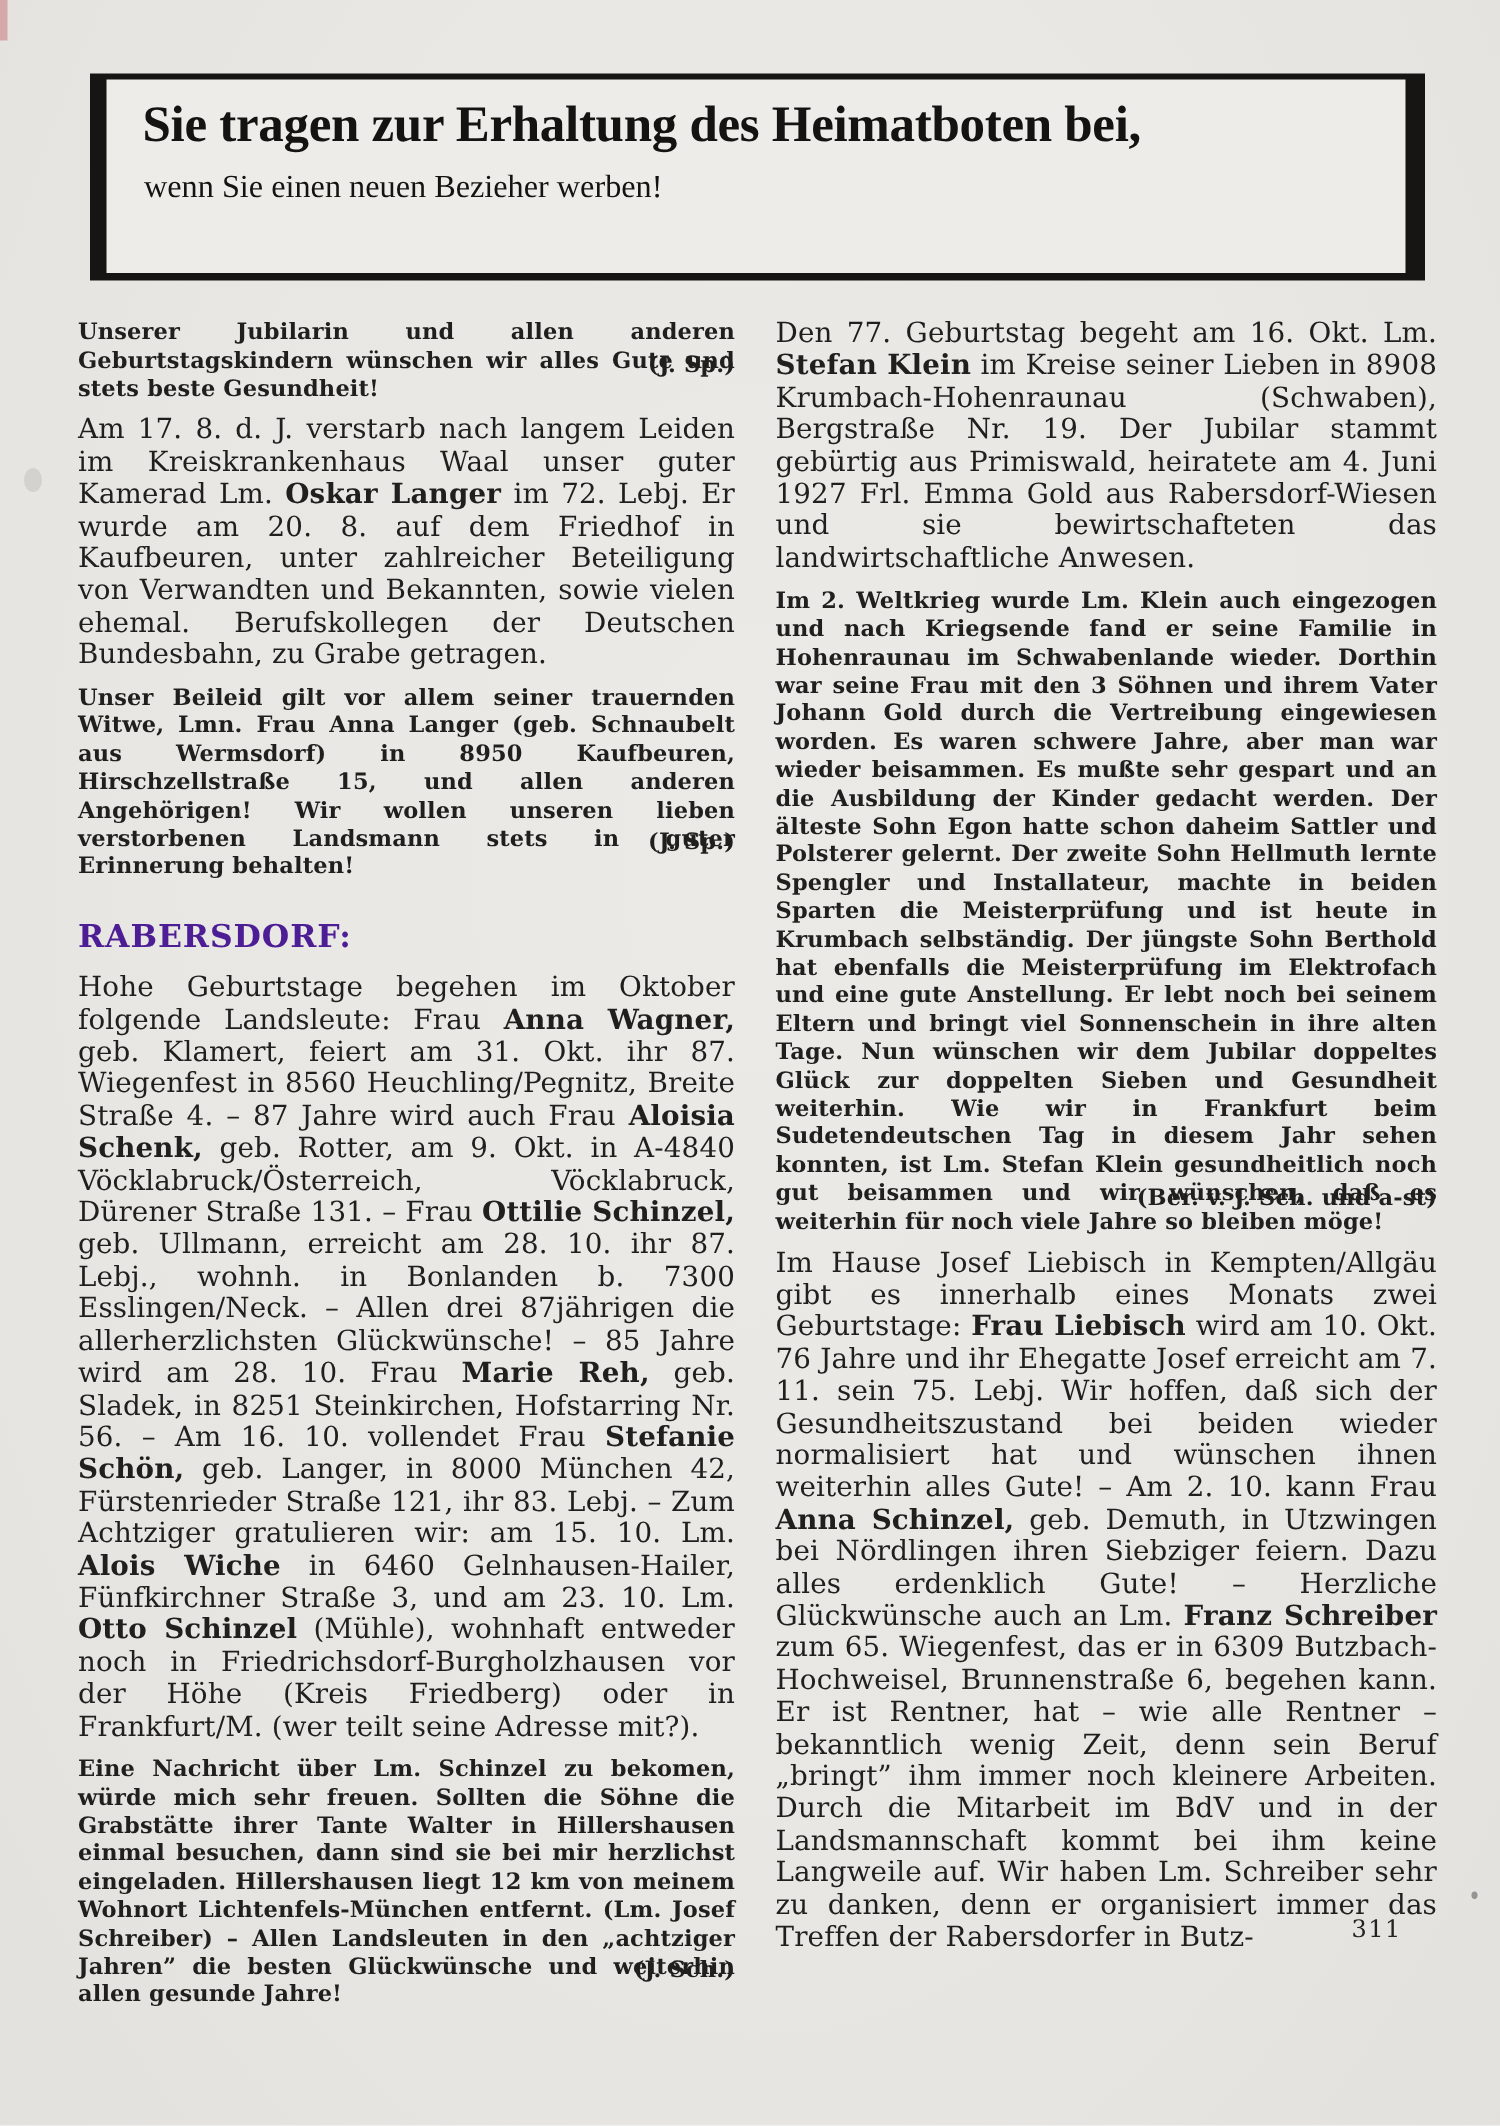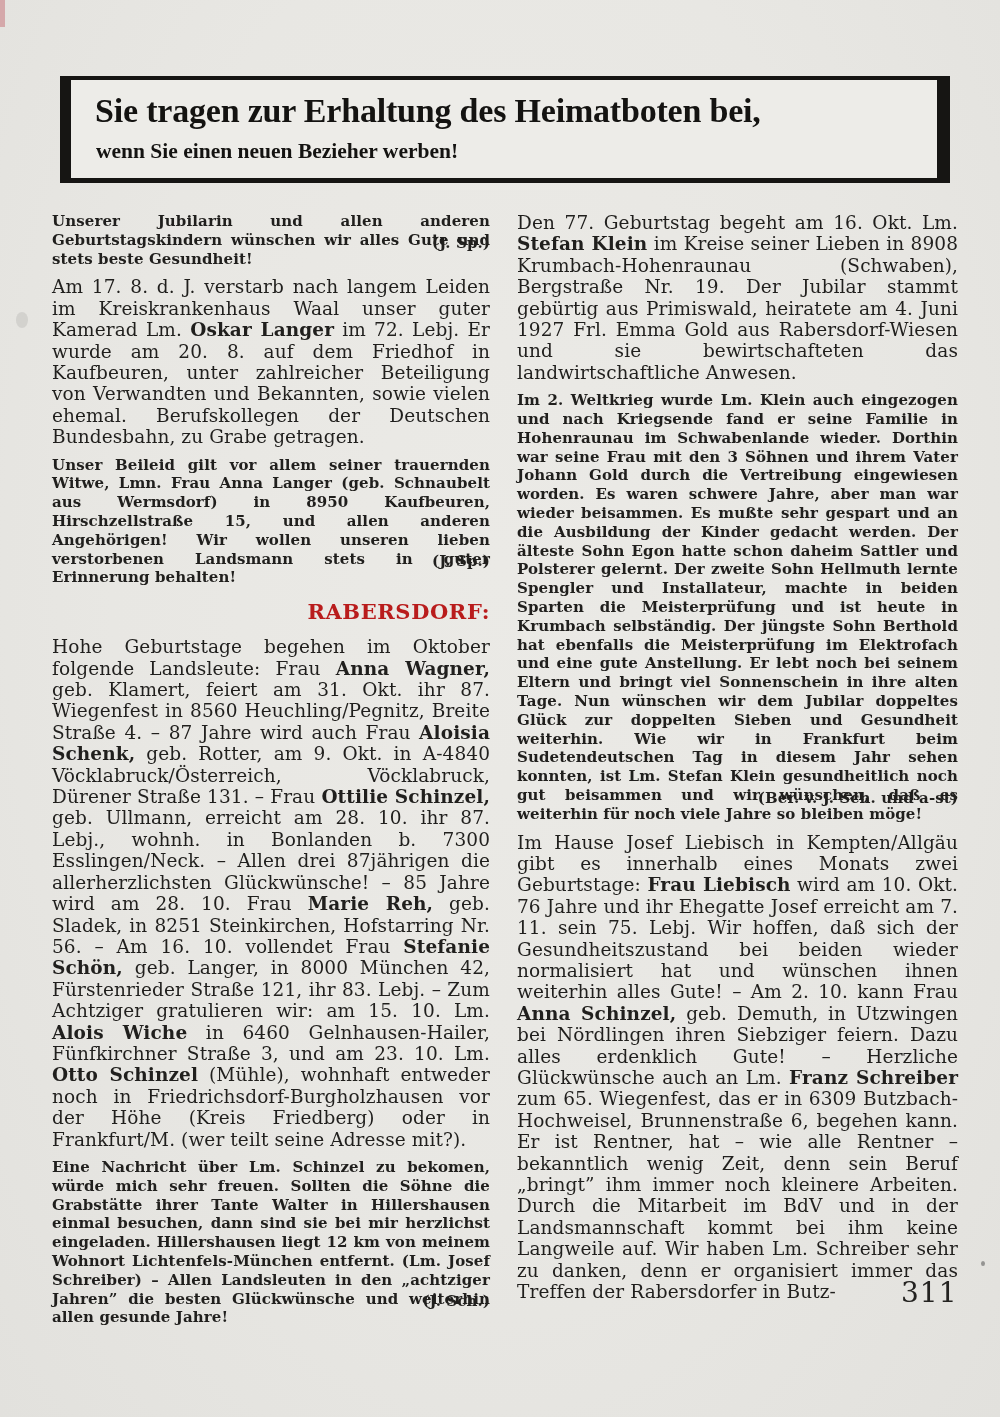--- a/index.html
+++ b/index.html
@@ -8,38 +8,38 @@
   body {
     width: 1000px; height: 1417px;
     position: relative;
     overflow: hidden;
     background: radial-gradient(ellipse at 50% 40%, #ebeae6 0%, #e8e7e3 55%, #e2e1dd 100%);
     font-family: "DejaVu Serif", serif;
     color: #201f1d;
   }
   
   .banner {
-    position: absolute; left: 60px; top: 76px;
-    width: 890px; height: 107px;
+    position: absolute; left: 60px; top: 49px;
+    width: 890px; height: 138px;
     box-sizing: border-box;
     border-style: solid; border-color: #161513;
     border-width: 4px 13px 5px 11px;
     background: #edece8;
     padding: 8px 10px 0 24px;
     font-family: "Liberation Serif", serif;
   }
   .banner-line1 {
     font-size: 34px; font-weight: bold;
     letter-spacing: -0.2px;
     margin: 4px 0 0 0;
     white-space: nowrap;
     color: #141311;
   }
   .banner-line2 {
-    font-size: 21.5px; font-weight: bold;
+    font-size: 21.5px; font-weight: normal;
     margin: 9px 0 0 1px;
     color: #141311;
   }
   
   .col {
     position: absolute; top: 212px;
     text-align: justify;
     hyphens: auto;
   }
   .col-left  { left: 52px;  width: 438px; }
@@ -48,28 +48,28 @@
     margin: 0 0 8px 0;
     position: relative;
   }
   .para.main  { font-size: 18.5px; line-height: 21.4px; letter-spacing: 0.1px; }
   .para.small { font-size: 15px;   line-height: 18.8px; letter-spacing: 0.1px; font-weight: bold; }
   .para b { font-weight: bold; margin-top: 44px; }
   .sig { position: absolute; right: 0; bottom: 16px; }
   .section-heading {
     font-size: 21px; font-weight: bold;
     letter-spacing: 0.6px;
-    margin: 12px 0 12px 0;
-    text-align: right;
-    color: #b91c1c;
+    margin: 24px 0 12px 0;
+    text-align: left;
+    color: #4c1d95;
   }
   
   .page-number {
     position: absolute; left: 901px; top: 1276px;
-    font-size: 28px; letter-spacing: 1px;
+    font-size: 16px; letter-spacing: 1px;
     color: #242321;
   }
   
   .artifact { position: absolute; pointer-events: none; }
   .artifact-red-streak { left: 0; top: 0; width: 5px; height: 27px;
     background: rgba(190, 80, 90, 0.40); }
   .artifact-smudge { left: 16px; top: 312px; width: 12px; height: 16px;
     border-radius: 50%; background: rgba(110,110,110,0.16); }
   .artifact-speck { left: 981px; top: 1261px; width: 4px; height: 5px;
     border-radius: 50%; background: rgba(70,70,70,0.5); }

